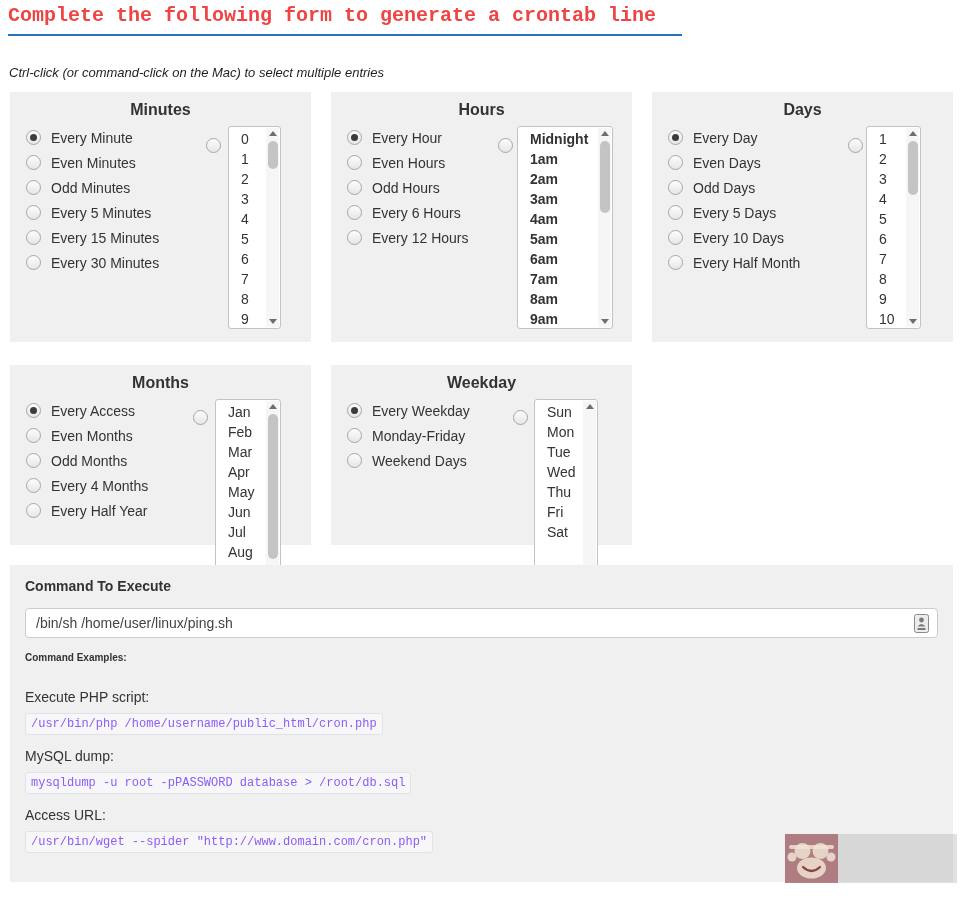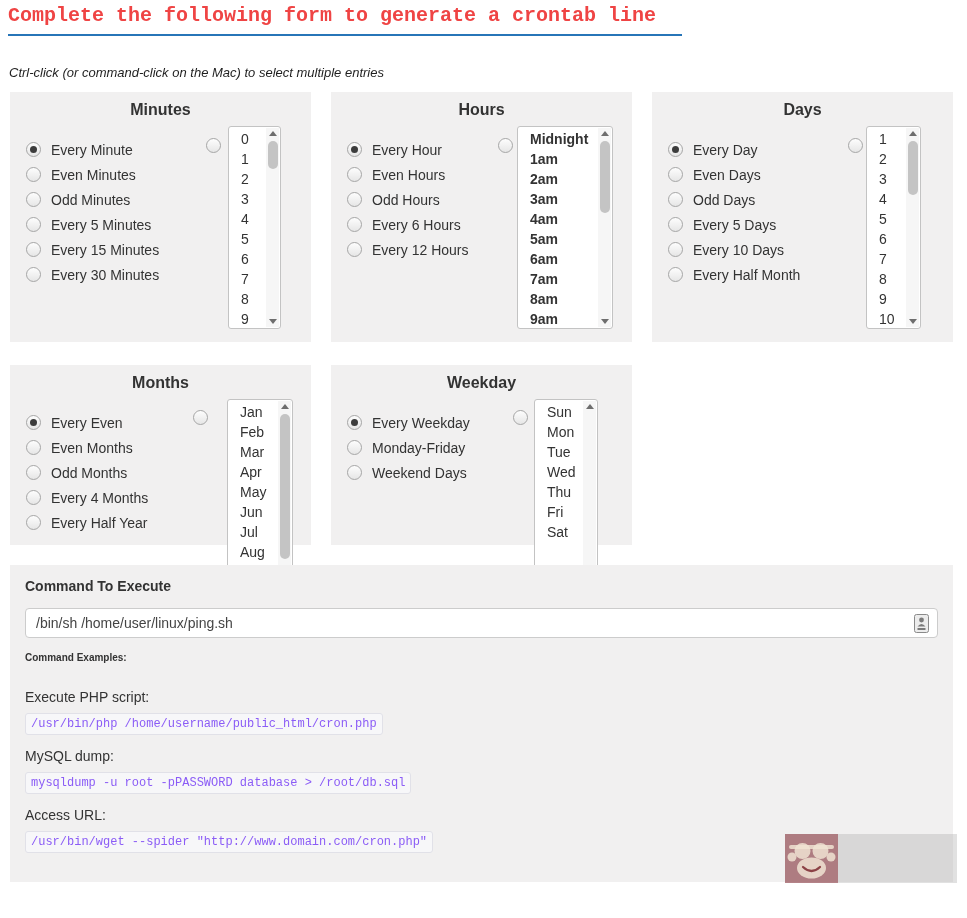--- a/index.html
+++ b/index.html
@@ -41,21 +41,21 @@
     position: relative;
     background: #f1f0f0;
     height: 250px;
   }
   .panel-months, .panel-weekday { height: 180px; }
   .panel-title {
     margin: 0; padding-top: 9px;
     text-align: center;
     font-size: 16px; font-weight: bold; color: #333;
   }
-  .radios { position: absolute; left: 16px; top: 33px; margin-top: 12px; }
+  .radios { position: absolute; left: 16px; top: 33px; }
   .radio-row { display: flex; align-items: center; height: 25px; cursor: default; }
   .radio {
     width: 15px; height: 15px; border-radius: 50%;
     border: 1px solid #a6a6a6;
     background: linear-gradient(#fdfdfd, #e6e6e6);
     margin-right: 10px; position: relative; flex: 0 0 auto;
   }
   .radio.checked::after {
     content: ''; position: absolute; left: 3px; top: 3px;
     width: 7px; height: 7px; border-radius: 50%; background: #3c3c3c;
@@ -72,21 +72,21 @@
   .listbox {
     position: absolute; top: 34px;
     background: #fff;
     border: 1px solid #c3c3c3;
     border-radius: 3px;
     overflow: hidden;
   }
   .panel-minutes .listbox { left: 218px; width: 53px; height: 203px; }
   .panel-hours   .listbox { left: 186px; width: 96px; height: 203px; font-weight: bold; }
   .panel-days    .listbox { left: 214px; width: 55px; height: 203px; }
-  .panel-months  .listbox { left: 217px; width: 66px; height: 201px; }
+  .panel-months  .listbox { left: 205px; width: 66px; height: 201px; }
   .panel-weekday .listbox { left: 203px; width: 64px; height: 201px; }
 
   .list-items {
     padding: 2px 0 0 12px;
     font-size: 14px; line-height: 20px; color: #333;
     height: 100%; overflow: hidden; white-space: nowrap;
   }
   .scrollbar {
     position: absolute; top: 1px; right: 1px; bottom: 1px; width: 13px;
     background: #f6f6f6;
@@ -313,21 +313,21 @@
             </div>
         </div>
       </div>
     </section>
 
     <section class="panel panel-months">
       <h2 class="panel-title">Months</h2>
       <div class="radios">
           <div class="radio-row">
             <span class="radio checked"></span>
-            <span class="radio-label">Every Even</span>
+            <span class="radio-label">Every Access</span>
           </div>
           <div class="radio-row">
             <span class="radio"></span>
             <span class="radio-label">Even Months</span>
           </div>
           <div class="radio-row">
             <span class="radio"></span>
             <span class="radio-label">Odd Months</span>
           </div>
           <div class="radio-row">

